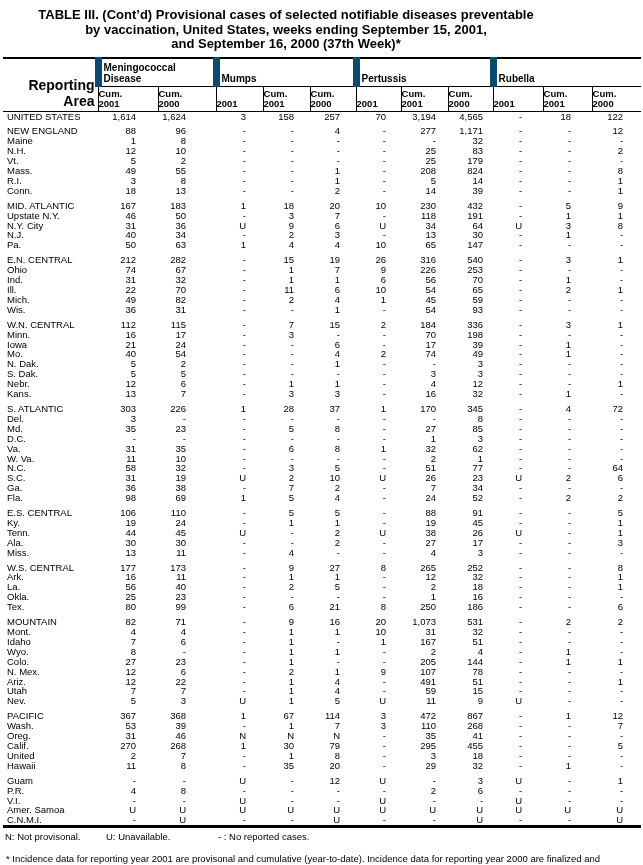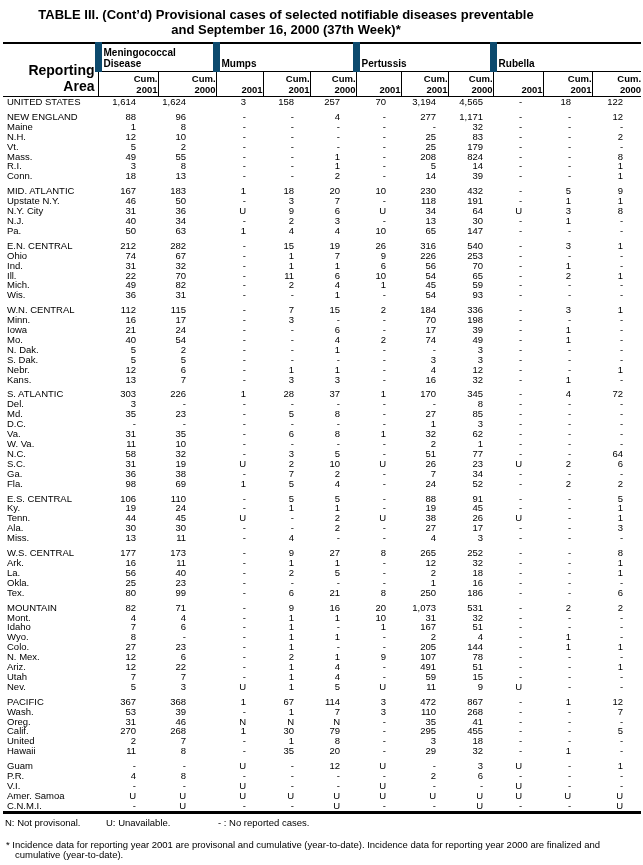--- a/index.html
+++ b/index.html
@@ -24,21 +24,21 @@
     border-right: 1px solid #000; border-bottom: 1.5px solid #000;
     padding: 0 0 2px 4px; font-size: 14px;
   }
   th.grp {
     font-weight: bold; text-align: left; vertical-align: bottom;
     border-left: 7px solid #0c4a6e; border-bottom: 1px solid #000;
     padding: 3px 2px 2px 2px; font-size: 10px; line-height: 11px;
   }
   th.grp:first-of-type { border-left: none; }
   th.sub {
-    font-weight: bold; text-align: right; vertical-align: bottom;
+    font-weight: bold; text-align: left; vertical-align: bottom;
     border-left: 1px solid #000; border-bottom: 1.5px solid #000;
     padding: 2px 0 1px 0; font-size: 9.5px; line-height: 10.5px;
   }
 
   
   tr.data td { line-height: 9.9px; vertical-align: bottom; white-space: nowrap; }
   td.area { text-align: left; padding-left: 4px; }
   td.v { text-align: right; }
   tr.gap td { height: 5px; line-height: 5px; font-size: 2px; }
 
@@ -63,20 +63,21 @@
     font-size: 9.5px; line-height: 10.5px; margin-top: 12px;
     padding-left: 12px; text-indent: -9px; width: 636px;
   }
 </style>
 </head>
 <body>
 
 <div class="page">
   <div class="title">
     <div>TABLE III. (Cont’d) Provisional cases of selected notifiable diseases preventable</div>
+    <div>by vaccination, United States, weeks ending September 15, 2001,</div>
     <div>and September 16, 2000 (37th Week)*</div>
   </div>
 
   <table class="tbl">
     <colgroup>
       <col style="width:95px">
         <col style="width:60px">
         <col style="width:58px">
       <col style="width:47px">
         <col style="width:47px">

